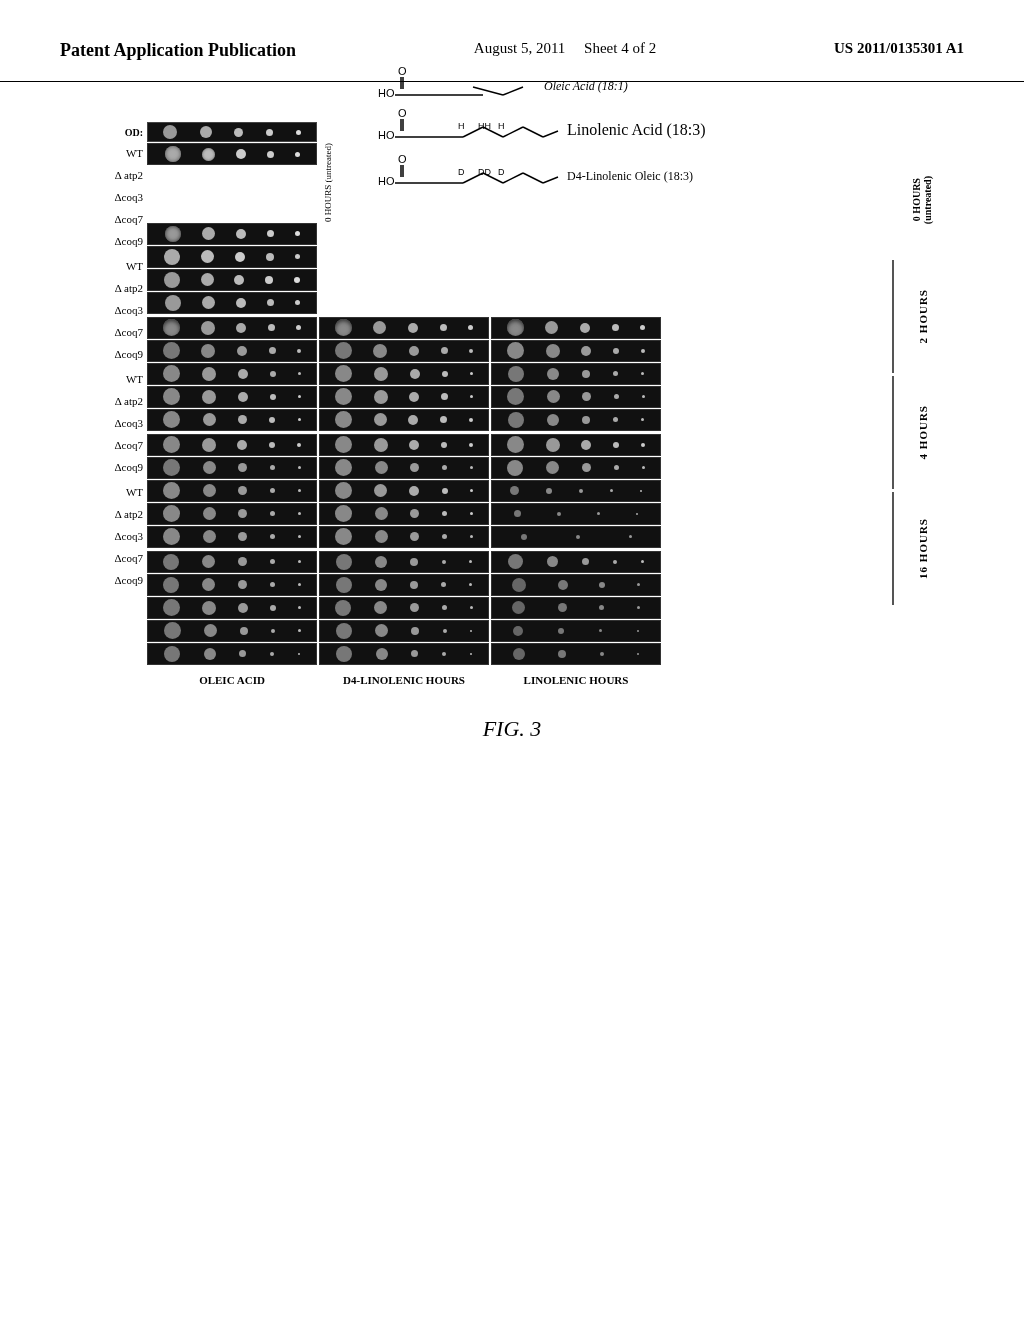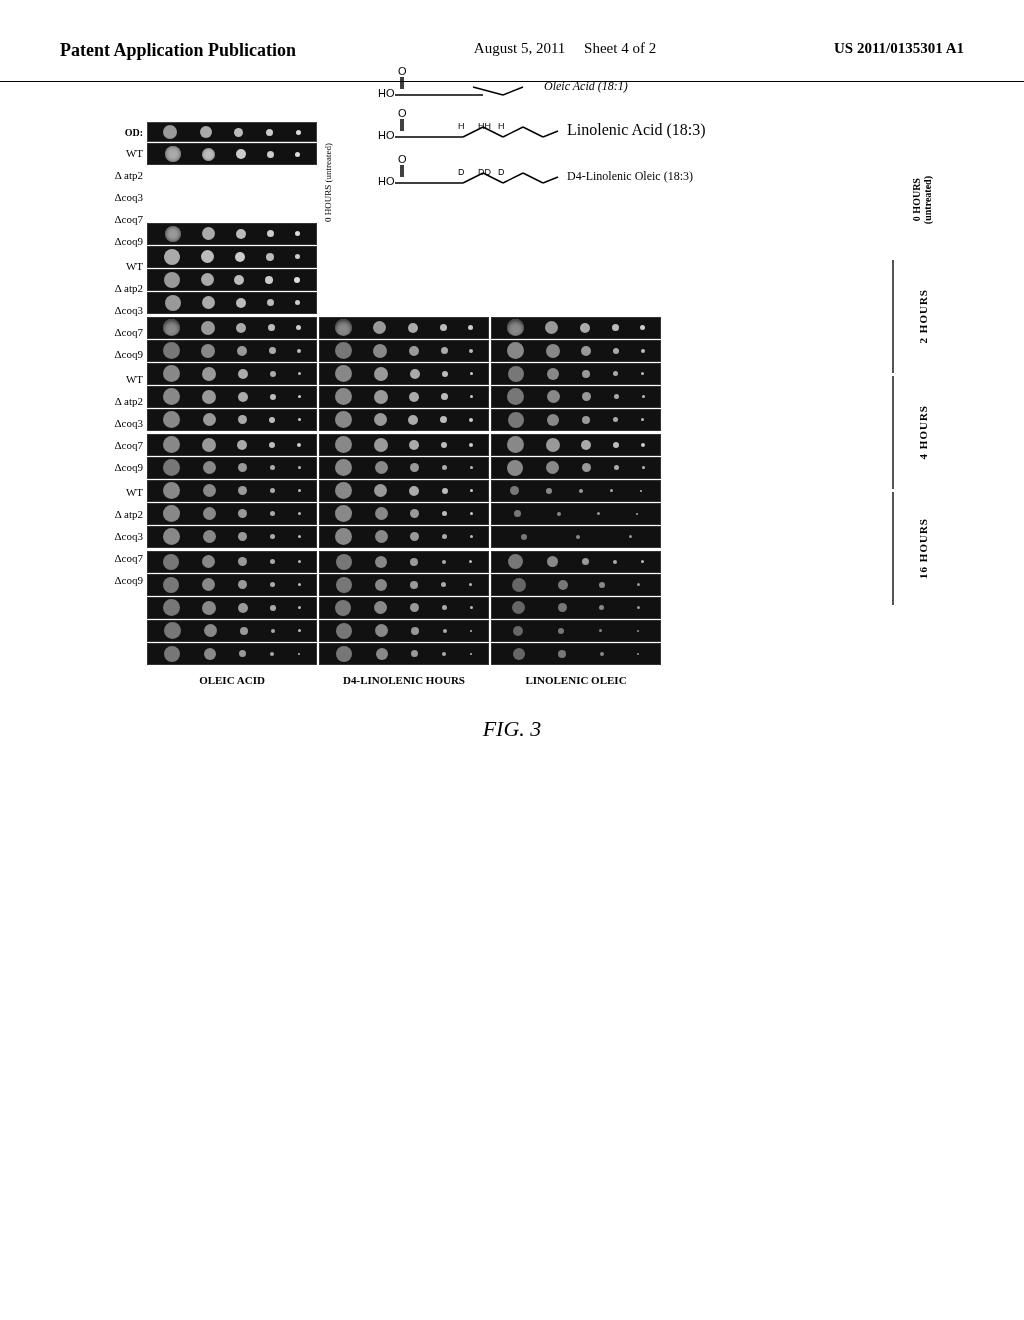--- a/index.html
+++ b/index.html
@@ -579,21 +579,21 @@
             <div style="width:8px;height:8px;border-radius:50%;background:#777;"></div>
             <div style="width:4px;height:4px;border-radius:50%;background:#888;"></div>
             <div style="width:2px;height:2px;border-radius:50%;background:#999;"></div>
           </div>
         </div>
       </div>
 
       <div style="display:flex; flex-direction:row; gap:2px; margin-top:6px;">
         <div style="width:170px; text-align:center; font-size:11px; font-weight:bold;">OLEIC ACID</div>
         <div style="width:170px; text-align:center; font-size:11px; font-weight:bold;">D4-LINOLENIC HOURS</div>
-        <div style="width:170px; text-align:center; font-size:11px; font-weight:bold;">LINOLENIC OLEIC</div>
+        <div style="width:170px; text-align:center; font-size:11px; font-weight:bold;">LINOLENIC HOURS</div>
       </div>
     </div>
 
     <div style="width:60px; display:flex; flex-direction:column; align-items:center; font-size:11px; font-weight:bold; padding-top:21px;">
 
       <div style="height:114px; display:flex; align-items:center; justify-content:center; width:100%;">
         <div style="writing-mode:vertical-rl; transform:rotate(180deg); font-size:10px; white-space:nowrap; text-align:center;">0 HOURS<br>(untreated)</div>
       </div>
       <div style="height:3px;"></div>
 

